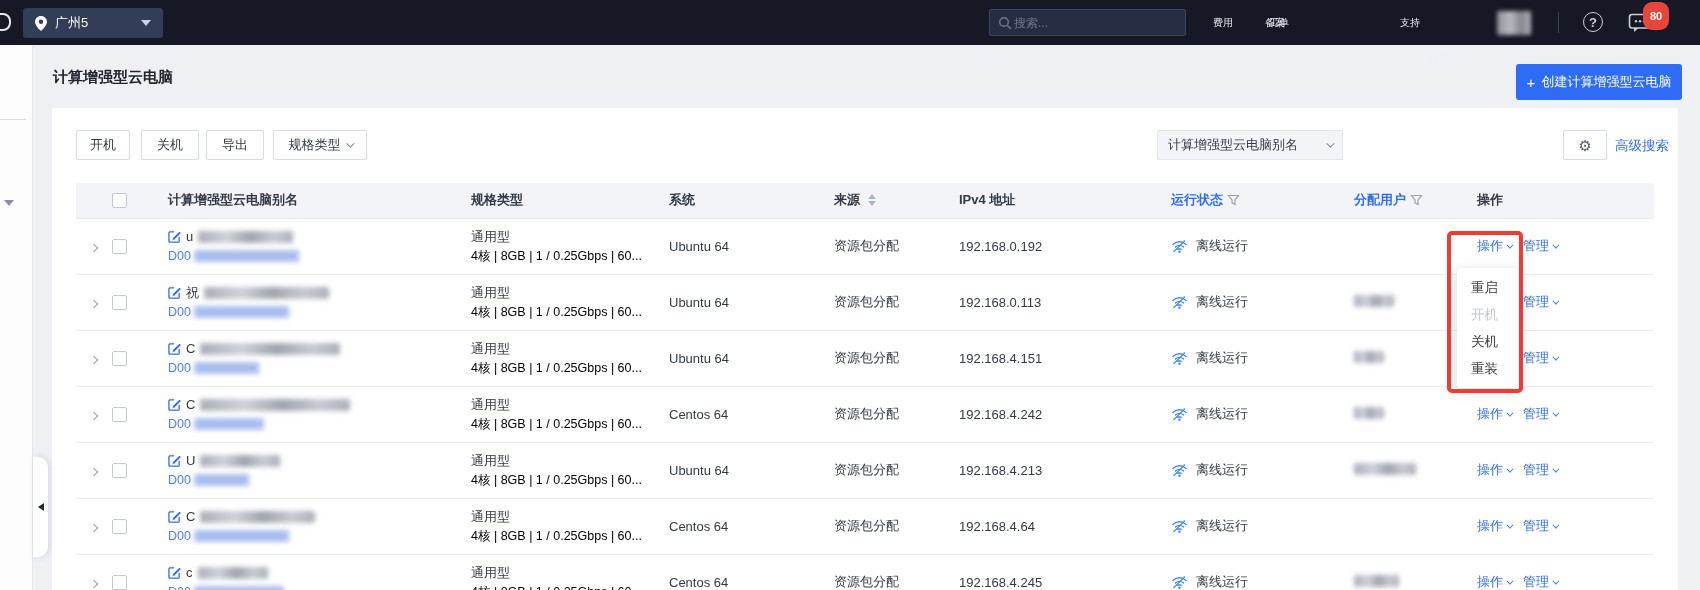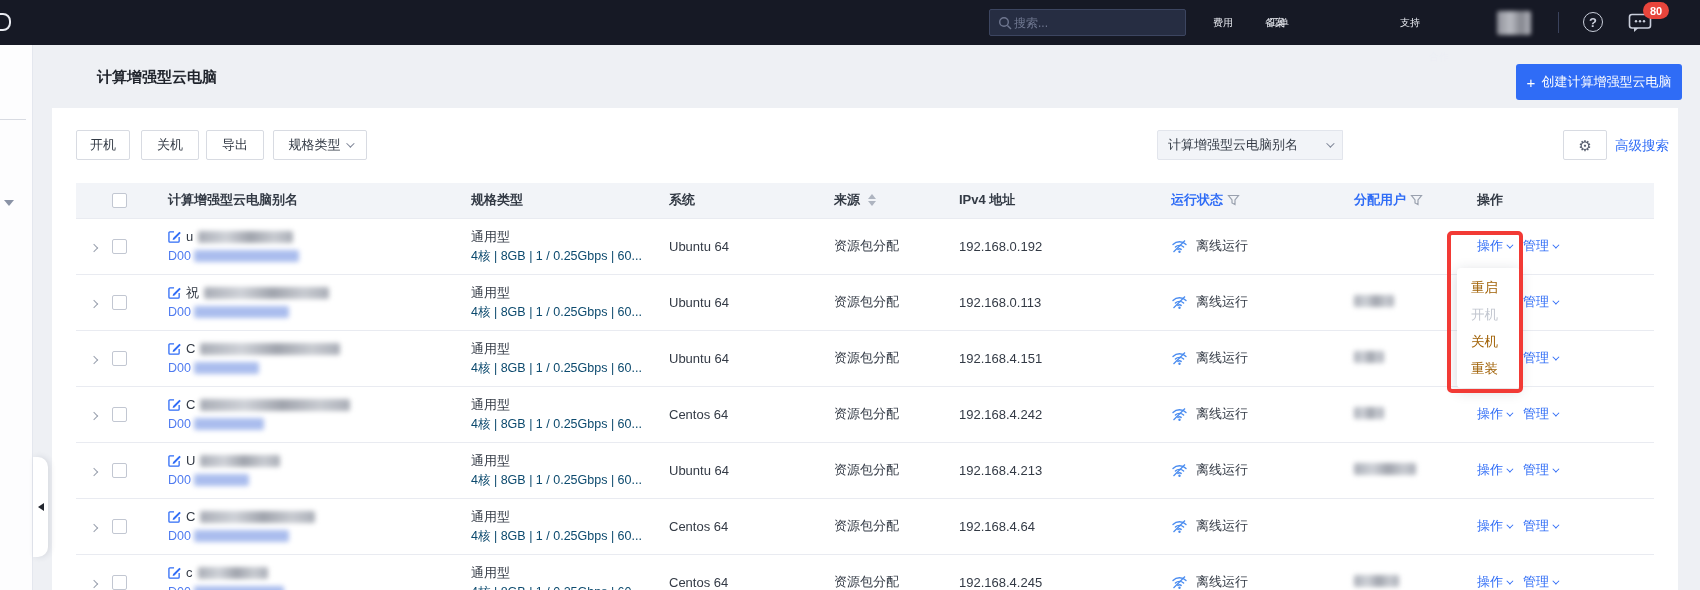--- a/index.html
+++ b/index.html
@@ -15,31 +15,31 @@
   .tb-search { position:absolute; left:989px; top:9px; width:197px; height:27px; background:#262d42; border:1px solid #3c4560; border-radius:2px; display:flex; align-items:center; padding:0 8px; }
   .tb-search input { flex:1; background:transparent; border:none; outline:none; color:#aab1c4; font-size:12px; margin-left:2px; font-family:inherit; }
   .tb-search input::placeholder { color:#6f7790; }
   .tb-nav { position:absolute; top:0; height:45px; display:flex; align-items:center; color:#eceef4; font-size:10px; }
   .tb-nav a { color:#eceef4; text-decoration:none; cursor:pointer; }
   .nav-0{left:1213px;} .nav-1{left:1269px;} .nav-2{left:1265px;} .nav-3{left:1400px;} .nav-4{left:1429px;margin-top:34px;}
   .avatar { position:absolute; left:1497px; top:11px; width:34px; height:24px; border-radius:2px; background:linear-gradient(90deg,#8e9099,#b9bbc2 40%,#83858d 70%,#b0b2ba); filter:blur(2px); }
   .tb-div { position:absolute; left:1558px; top:12px; width:1px; height:21px; background:#3a425c; }
   .help-ic { position:absolute; left:1583px; top:12px; width:20px; height:20px; border:1.6px solid #c9cedb; border-radius:50%; color:#c9cedb; font-size:13px; font-weight:bold; display:flex; align-items:center; justify-content:center; cursor:pointer; }
   .msg-ic { position:absolute; left:1628px; top:13px; cursor:pointer; }
-  .badge { position:absolute; left:1643px; top:2px; min-width:26px; height:17px; background:#e8453c; border-radius:9px; color:#fff; font-size:11px; font-weight:bold; display:flex; align-items:center; justify-content:center; padding:0 5px; }
+  .badge { position:absolute; left:1643px; top:2px; min-width:26px; height:28px; background:#e8453c; border-radius:9px; color:#fff; font-size:11px; font-weight:bold; display:flex; align-items:center; justify-content:center; padding:0 5px; }
 
   
   .sidebar { position:absolute; left:0; top:45px; width:33px; bottom:0; background:#fdfdfe; border-right:1px solid #e4e7ee; z-index:5; }
   .sb-divider { position:absolute; left:0; top:74px; width:26px; height:1px; background:#d8dbe2; }
   .sb-caret { position:absolute; left:4px; top:155px; width:0; height:0; border-left:5px solid transparent; border-right:5px solid transparent; border-top:6px solid #8a93a6; cursor:pointer; }
   .collapse-pill { position:absolute; left:33px; top:457px; width:15px; height:100px; background:#fff; border-radius:0 10px 10px 0; box-shadow:2px 0 6px rgba(40,50,70,.12); z-index:6; display:flex; align-items:center; justify-content:center; cursor:pointer; }
   .collapse-pill .arr { width:0; height:0; border-top:4px solid transparent; border-bottom:4px solid transparent; border-right:6px solid #23272f; }
 
   
-  .page-title { position:absolute; left:53px; top:68px; font-size:15px; font-weight:bold; color:#20242c; z-index:4;margin-left:44px; }
+  .page-title { position:absolute; left:53px; top:68px; font-size:15px; font-weight:bold; color:#20242c; z-index:4; }
   .create-btn { position:absolute; left:1516px; top:64px; width:166px; height:36px; background:#2f6cf6; border:none; border-radius:3px; color:#fff; font-size:13px; cursor:pointer; z-index:4; display:flex; align-items:center; justify-content:center; gap:6px; font-family:inherit; }
   .create-btn .plus { font-size:15px; }
 
   
   .card { position:absolute; left:52px; top:108px; width:1626px; height:520px; background:#fff; z-index:3; }
 
   .btn { height:30px; background:#fff; border:1px solid #d8dbe2; border-radius:2px; color:#333a45; font-size:13px; font-family:inherit; cursor:pointer; position:absolute; top:22px; display:flex; align-items:center; justify-content:center; gap:5px; }
   .b0{left:24px;width:54px;} .b1{left:89px;width:58px;} .b2{left:154px;width:58px;} .b3{left:221px;width:94px;}
 
   .filter-select { position:absolute; left:1105px; top:22px; width:186px; height:30px; background:#f2f4f8; border:1px solid #e2e5ec; border-radius:2px 0 0 2px; display:flex; align-items:center; padding:0 10px; color:#333a45; cursor:pointer; }
@@ -67,43 +67,52 @@
   .chev.right { transform:rotate(-45deg); border-color:#9aa1af; cursor:pointer; }
   .chev.blue { border-color:#2f6cf6; width:5px; height:5px; }
   .sort-ic { display:inline-flex; flex-direction:column; gap:2px; margin-left:4px; }
   .sort-ic i { width:0; height:0; border-left:4px solid transparent; border-right:4px solid transparent; }
   .sort-ic .up { border-bottom:5px solid #aeb4c0; }
   .sort-ic .dn { border-top:5px solid #aeb4c0; }
 
   .two-line .l1 { line-height:16px; display:flex; align-items:center; gap:5px; }
   .two-line .l2 { line-height:15px; margin-top:4px; font-size:12.5px; }
   .l2.blue { color:#4f7bf0; display:flex; align-items:center; gap:3px; }
-  .l2.gray { color:#0c4a6e; }
+  .l2.gray { color:#000000; }
 
   .blur { display:inline-block; height:12px; border-radius:2px; filter:blur(2.5px); }
   .blur.g { background:linear-gradient(90deg,#a9adb6,#cfd2d8 30%,#9fa3ac 55%,#c8cbd1 80%,#aaaeb7); }
   .blur.b { background:linear-gradient(90deg,#9db4ea,#c4d2f2 35%,#94acе8 60%,#bccbf0); background-color:#aabdee; }
 
   .status-cell { display:flex; align-items:center; gap:8px; }
   .lnk { color:#2f6cf6; text-decoration:none; cursor:pointer; display:inline-flex; align-items:center; gap:3px; }
   .ops-cell { display:flex; gap:12px; }
 
   
   .action-menu { position:absolute; left:1405px; top:160px; width:63px; background:#fff; border-radius:4px; box-shadow:0 3px 14px rgba(30,38,60,.18); padding:6px 0; z-index:8; }
-  .action-menu .mi { height:27px; line-height:27px; padding-left:14px; font-size:13.5px; color:#a16207; cursor:pointer; }
+  .action-menu .mi { height:27px; line-height:27px; padding-left:14px; font-size:13.5px; color:#404040; cursor:pointer; }
   .action-menu .mi.disabled { color:#c3c7d0; cursor:default; }
   .red-box { position:absolute; left:1395px; top:123px; width:76px; height:162px; border:4px solid #f23a35; border-radius:5px; z-index:9; pointer-events:none; }
 
   .gear-glyph { font-size:15px; line-height:1; }
 </style>
 </head>
 <body>
 
 <div class="topbar">
   <span class="edge-glyph"></span>
+  <div class="region-btn">
+    <span class="pin">
+      <svg width="12" height="15" viewBox="0 0 12 15">
+          <path d="M6 0C2.7 0 0 2.6 0 5.8 0 10 6 15 6 15s6-5 6-9.2C12 2.6 9.3 0 6 0zm0 8a2.2 2.2 0 1 1 0-4.4A2.2 2.2 0 0 1 6 8z" fill="#fff"></path>
+        </svg>
+    </span>
+    <span>广州5</span>
+    <span class="tri"></span>
+  </div>
   <div class="tb-search">
     <svg width="14" height="14" viewBox="0 0 14 14">
         <circle cx="6" cy="6" r="4.3" fill="none" stroke="#6f7790" stroke-width="1.4"></circle>
         <line x1="9.4" y1="9.4" x2="13" y2="13" stroke="#6f7790" stroke-width="1.4"></line>
       </svg>
     <input type="text" placeholder="搜索..." style="">
   </div>
   <div class="tb-nav nav-0">
       <a>费用</a>
     </div>

